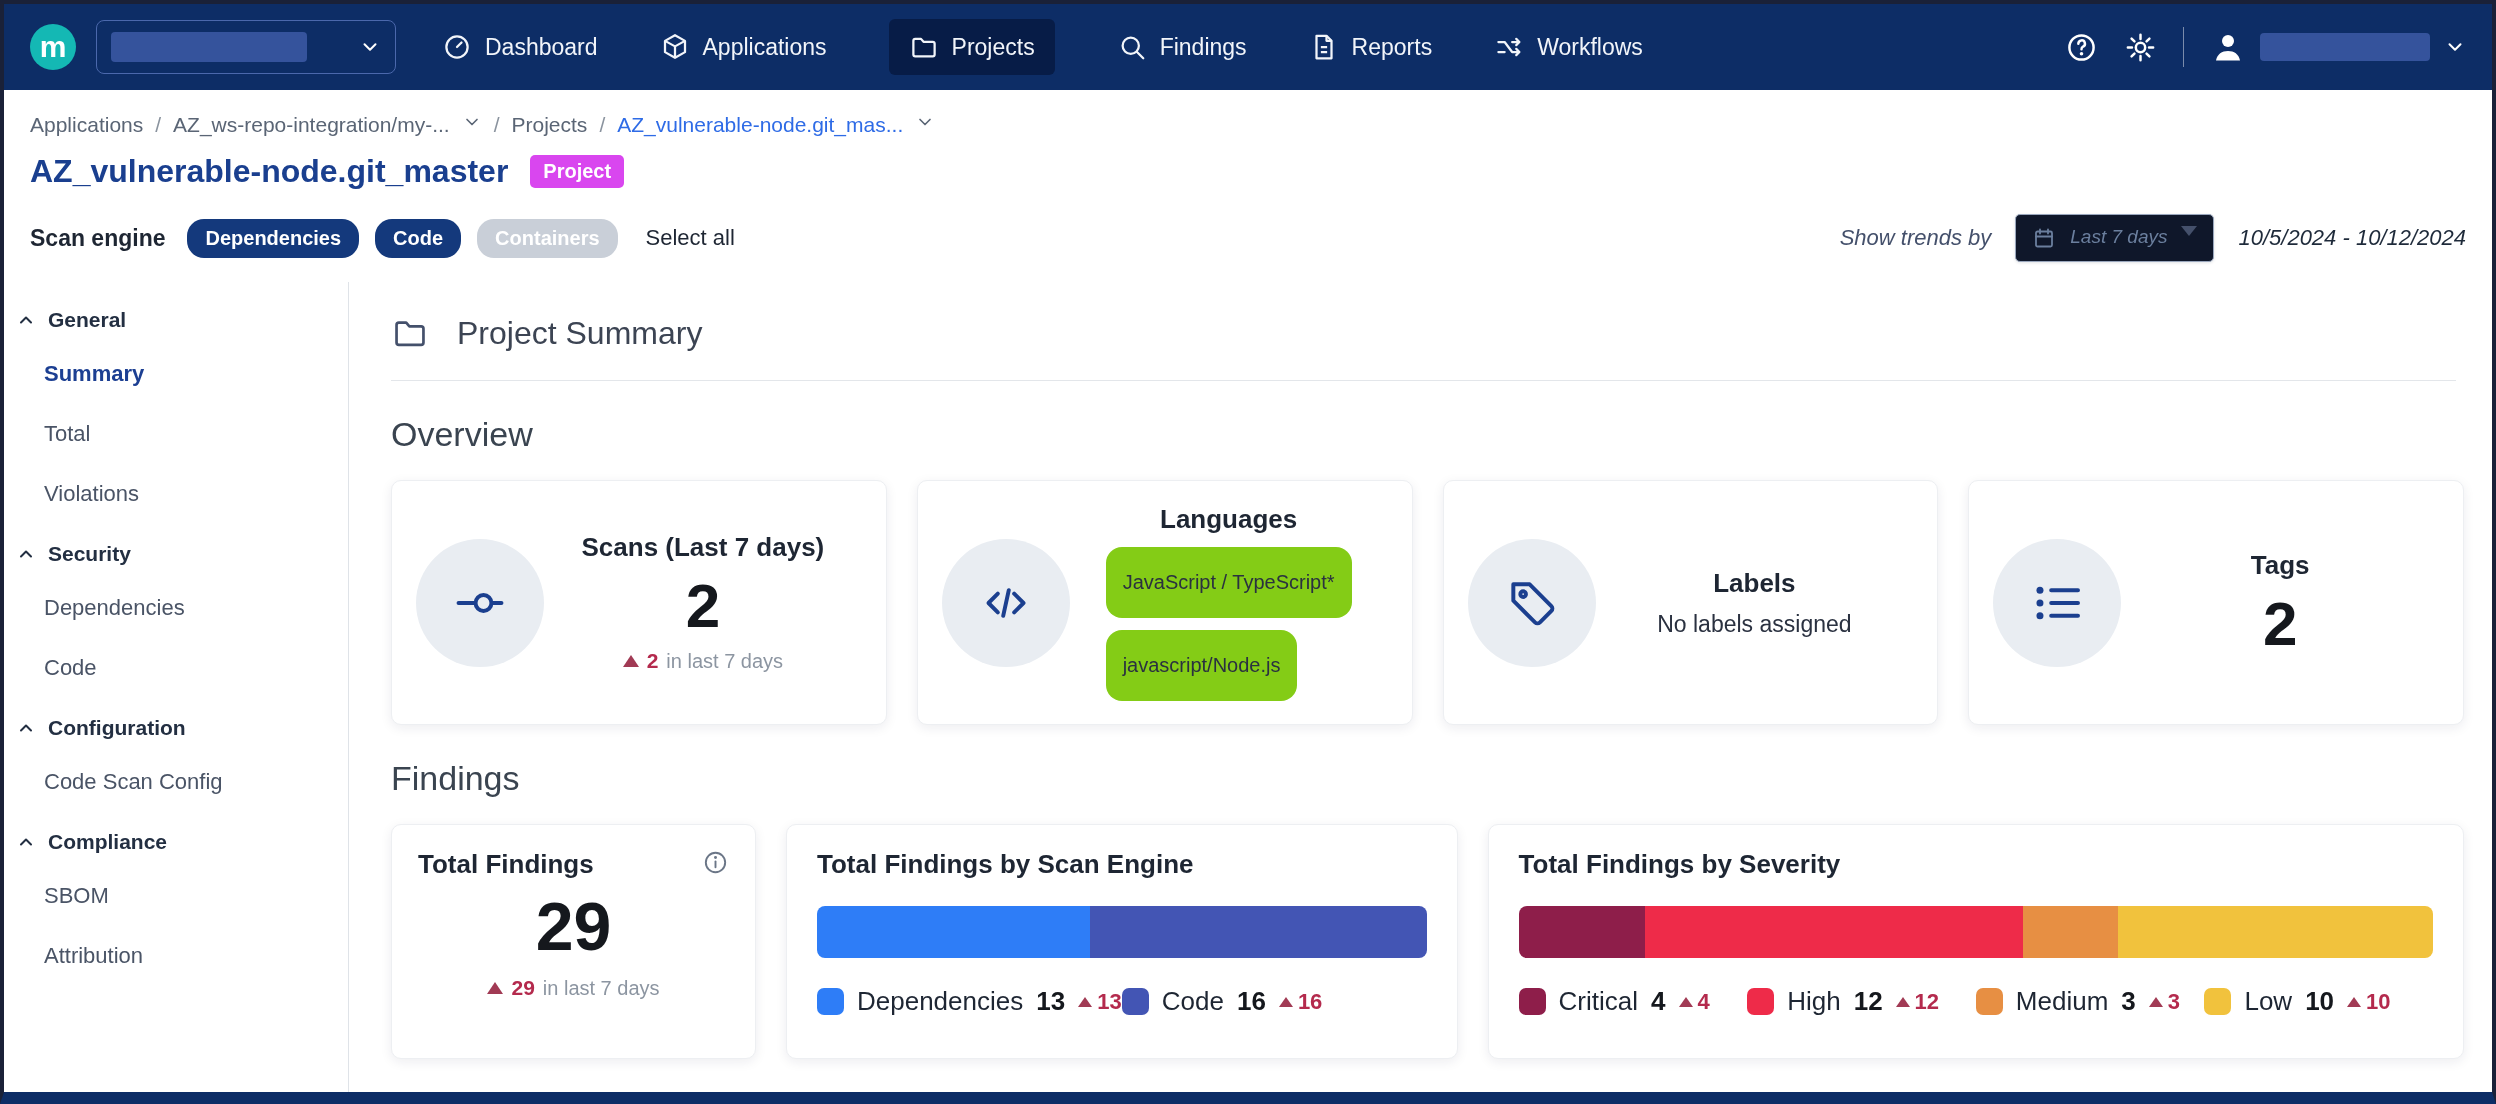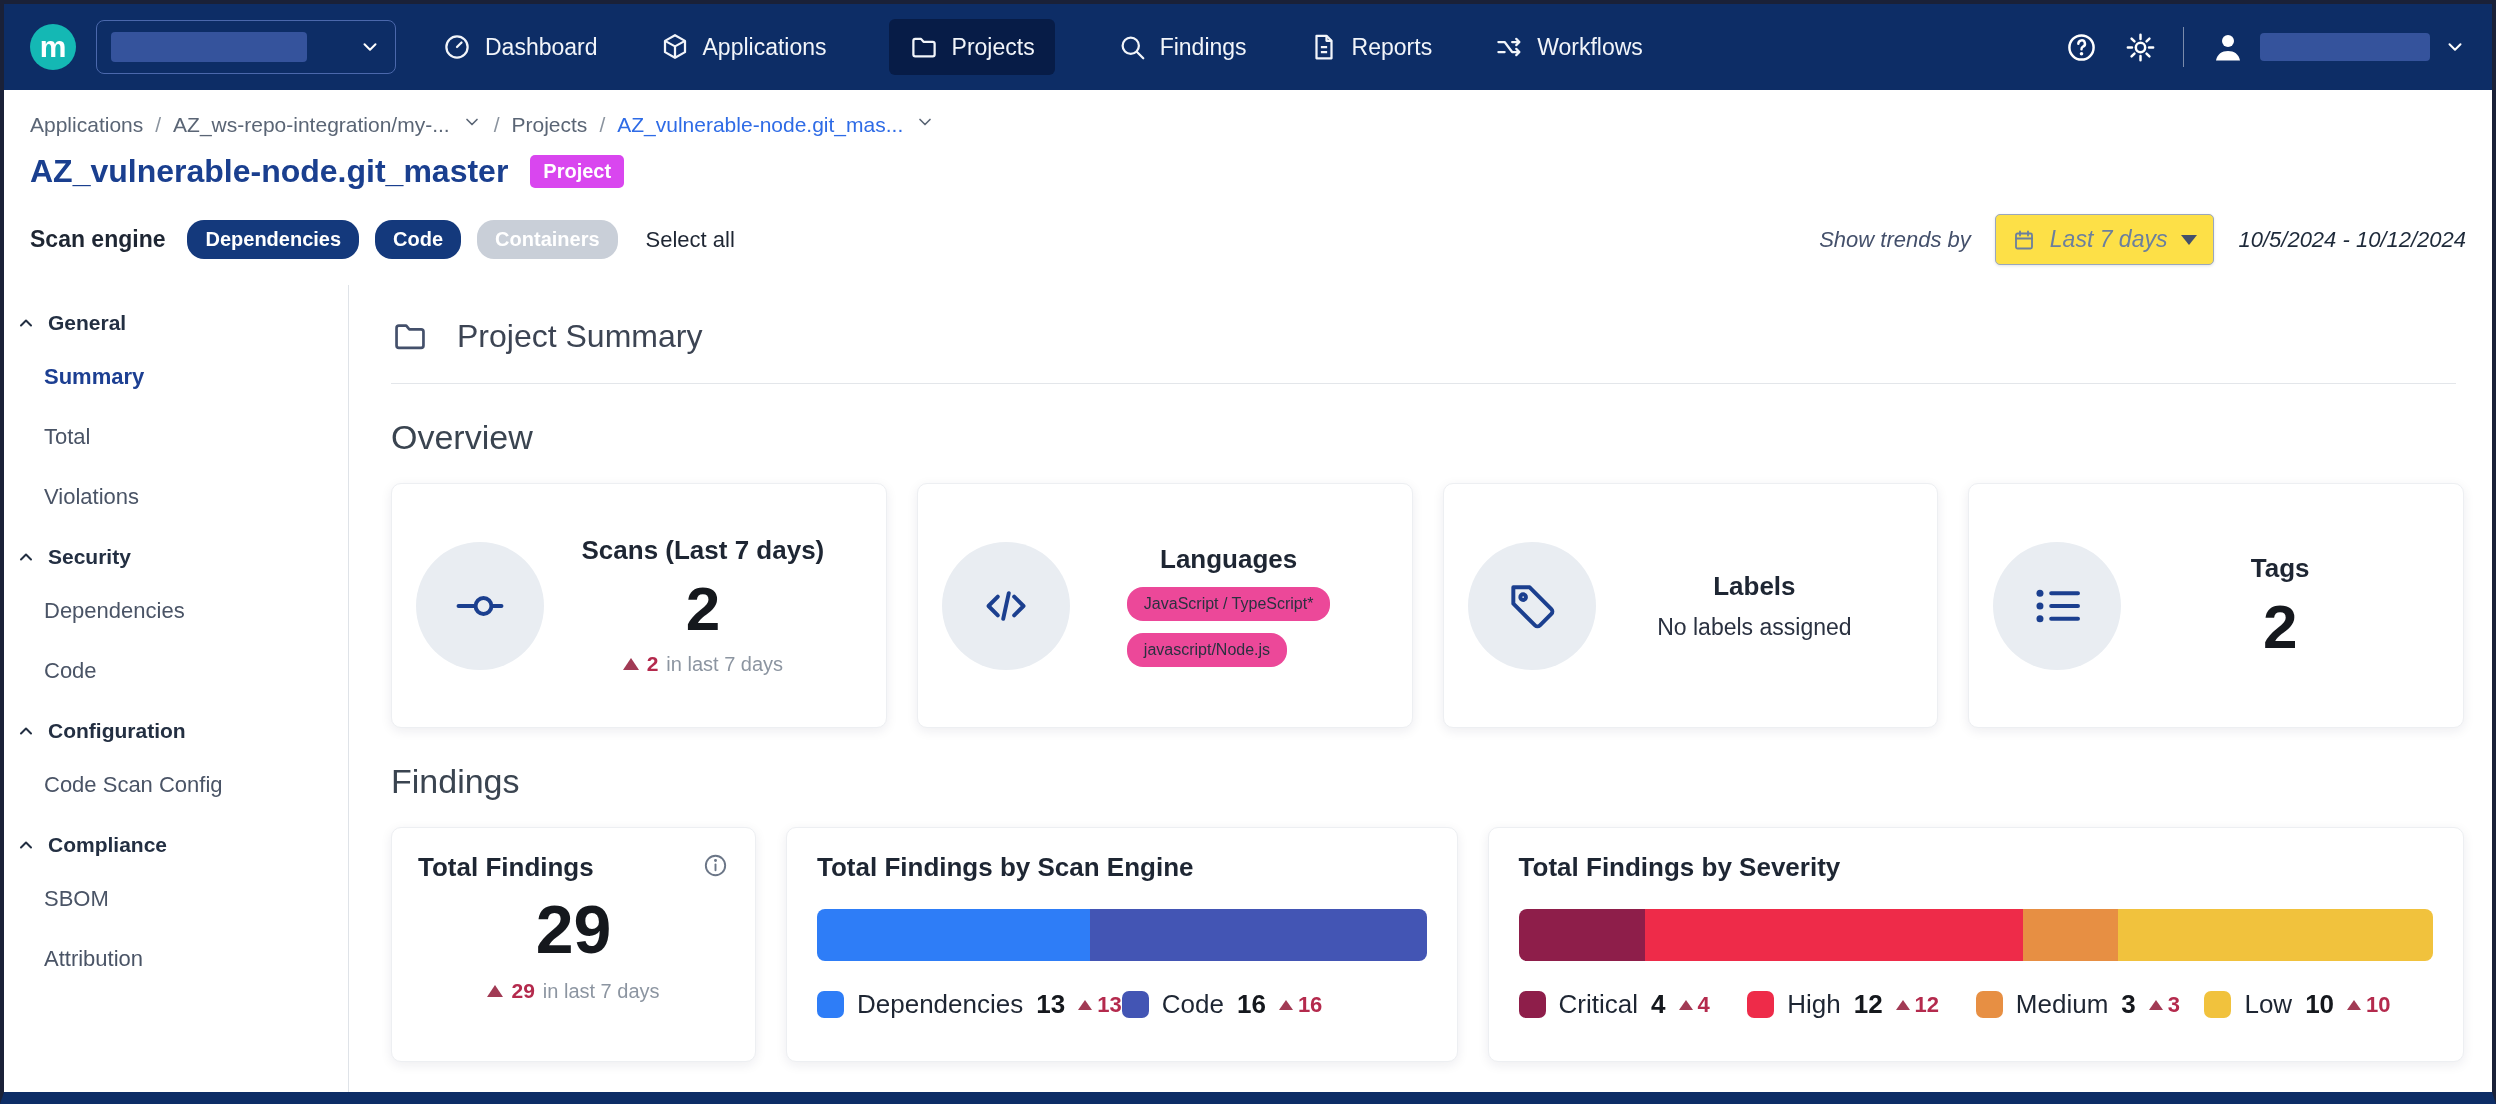--- a/index.html
+++ b/index.html
@@ -85,23 +85,23 @@
   .engine-label { font-size: 23px; font-weight: 700; color: #1e2633; margin-right: 6px; }
   .pill {
     font-size: 20px; font-weight: 600; color: #fff; background: #14397c;
     border-radius: 17px; padding: 8px 18px; cursor: pointer; white-space: nowrap;
   }
   .pill.disabled { background: #c9cfd8; cursor: default; }
   .select-all { font-size: 22px; color: #1e2633; margin-left: 12px; cursor: pointer; }
   .engine-right { display: flex; align-items: center; gap: 24px; font-style: italic; }
   .trends-label { font-size: 22px; color: #44506b; }
   .trends-dd {
-    display: flex; align-items: center; gap: 14px;
+    display: flex; align-items: flex-start; gap: 14px;
     border: 1px solid #9aa7bd; border-radius: 5px; padding: 11px 16px;
-    color: #6b7f9e; font-size: 23px; background: #fde047; cursor: pointer;
+    color: #6b7f9e; font-size: 19px; background: #0f172a; cursor: pointer;
     box-shadow: 0 1px 3px rgba(20,30,60,.12);
   }
   .trends-dd svg { width: 24px; height: 24px; }
   .dd-caret {
     width: 0; height: 0; border-left: 8px solid transparent;
     border-right: 8px solid transparent; border-top: 10px solid #44506b;
   }
   .date-range { font-size: 22px; color: #1e2a3a; font-weight: 500; white-space: nowrap; }
 
   
@@ -142,21 +142,21 @@
   .card-title { font-size: 26px; font-weight: 700; color: #1e2633; }
   .big-value { font-size: 62px; font-weight: 700; color: #15181d; line-height: 1; }
   .trend { display: flex; align-items: center; gap: 8px; font-size: 21px; color: #b42a4d; font-weight: 700; }
   .trend .suffix { color: #8c95a1; font-weight: 400; font-size: 20px; }
   .tri {
     width: 0; height: 0; display: inline-block;
     border-left: 8px solid transparent; border-right: 8px solid transparent;
     border-bottom: 12px solid #a13a54;
   }
   .chips { display: flex; flex-direction: column; gap: 12px; align-items: flex-start; }
-  .chip { background: #ec4899; border-radius: 16px; padding: 8px 17px; font-size: 16px; color: #2a3140; }
+  .chip { background: #84cc16; border-radius: 16px; padding: 24px 17px; font-size: 20px; color: #2a3140; }
   .empty-text { font-size: 23px; color: #2a3140; }
 
   
   .total-card { width: 365px; flex: 0 0 auto; height: 235px; padding: 24px 26px; display: flex; flex-direction: column; }
   .total-head { display: flex; justify-content: space-between; align-items: flex-start; }
   .total-head svg { width: 27px; height: 27px; color: #6b7687; }
   .total-card .big-value { text-align: center; font-size: 68px; margin-top: 12px; }
   .total-card .trend { justify-content: center; margin-top: 16px; }
 
   .bar-card { height: 235px; padding: 24px 30px; }

